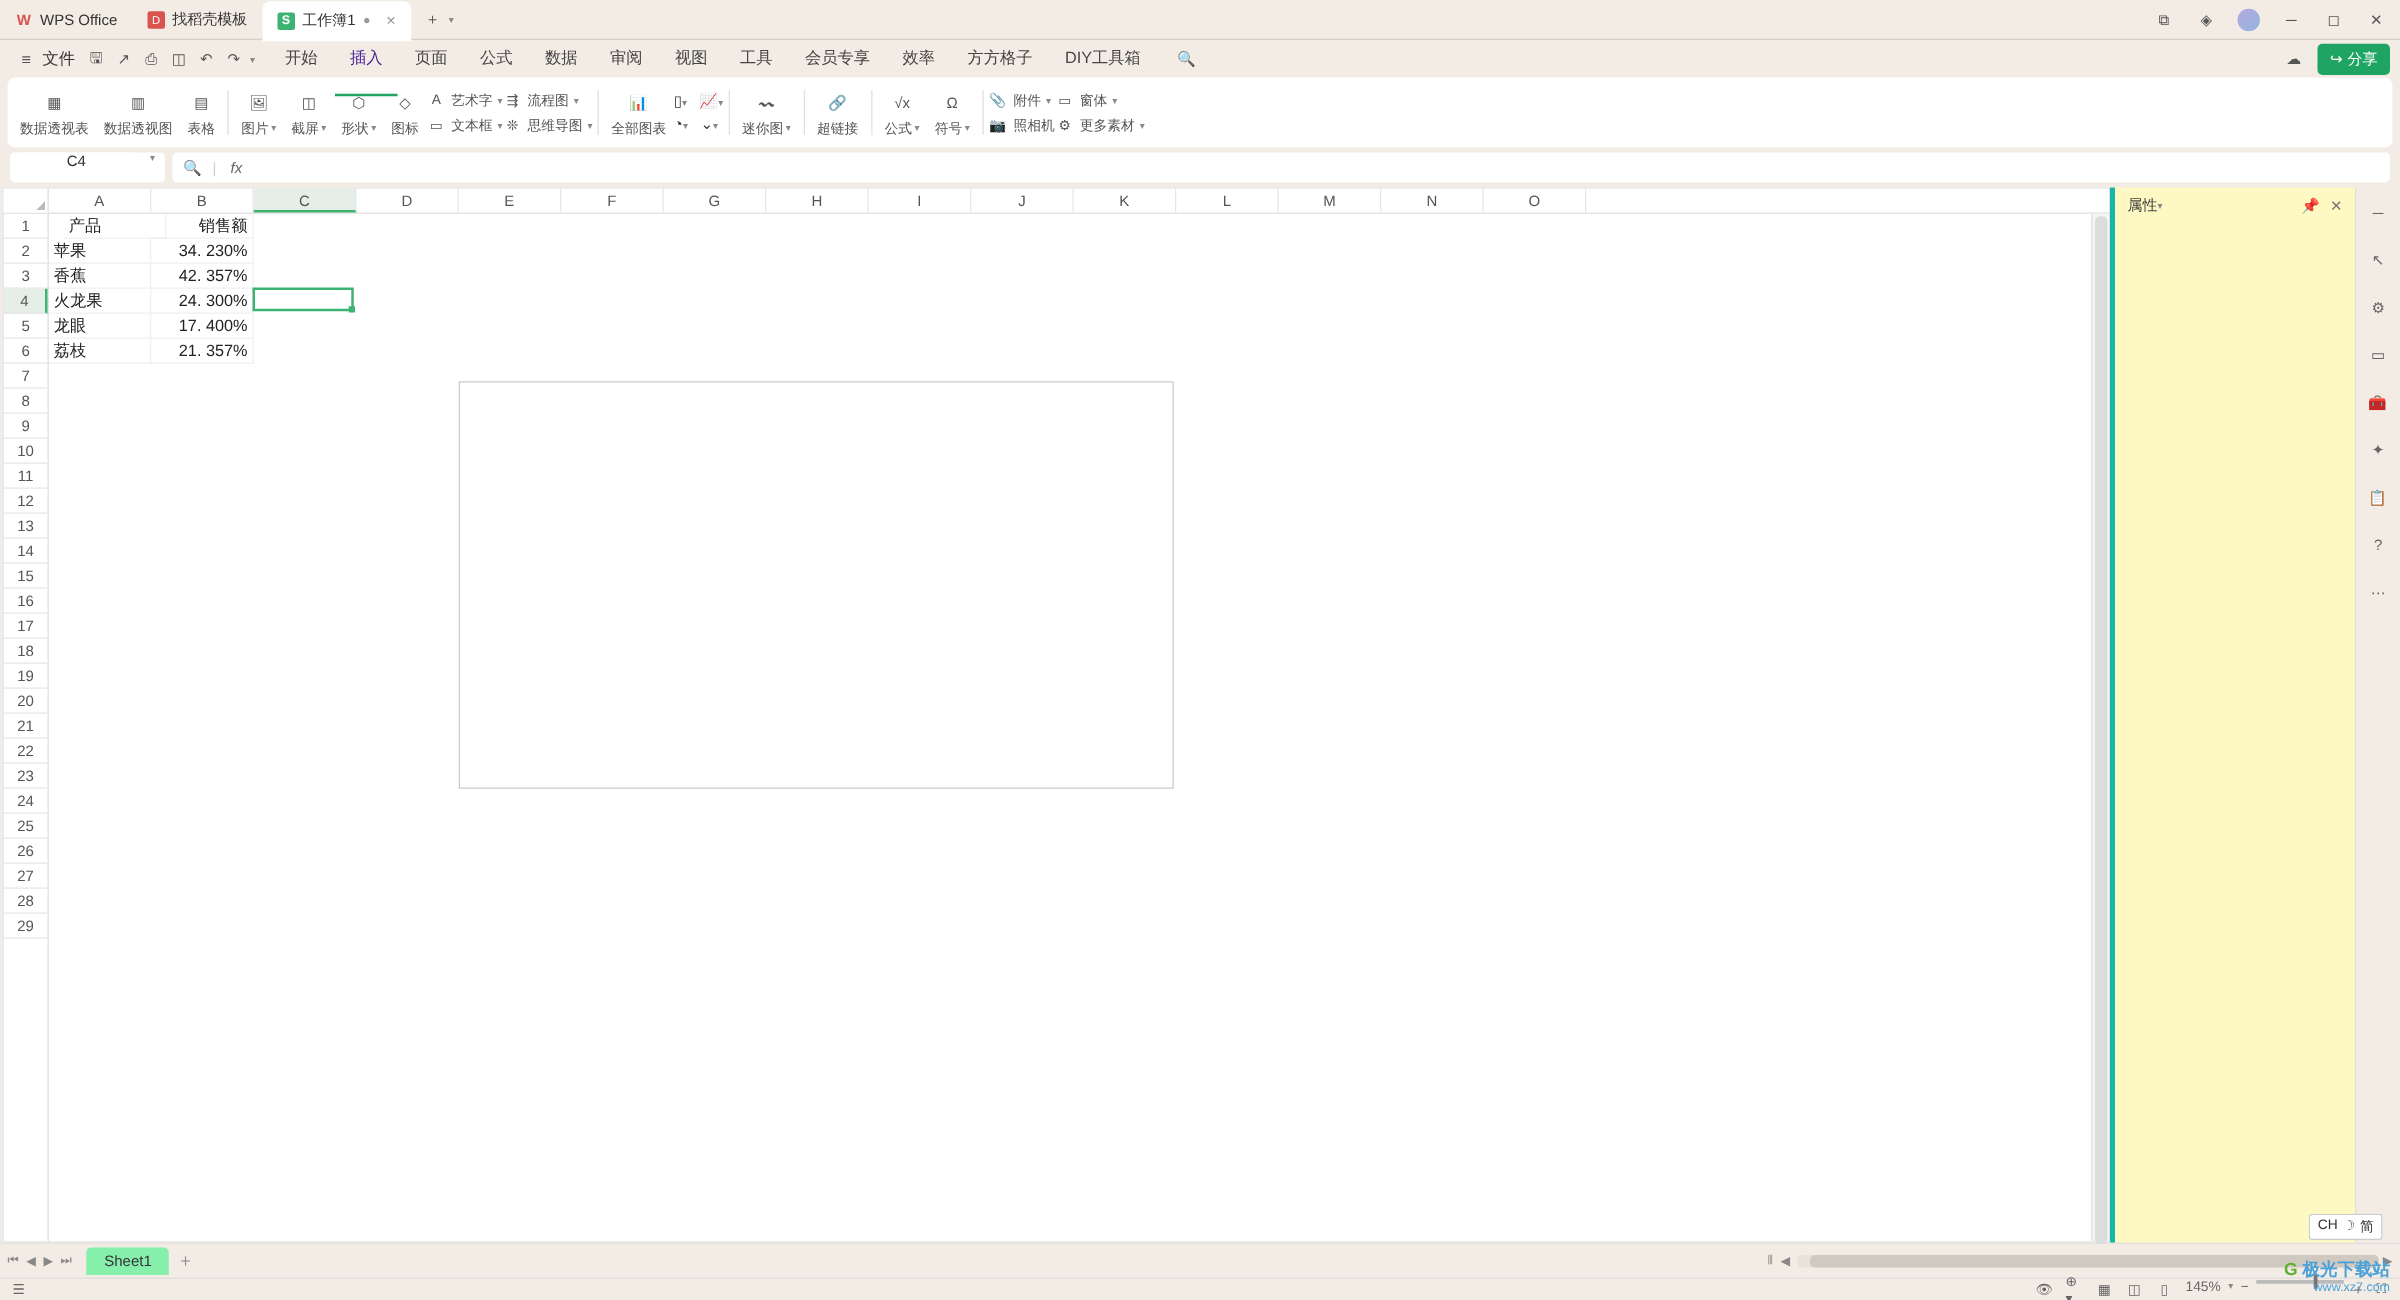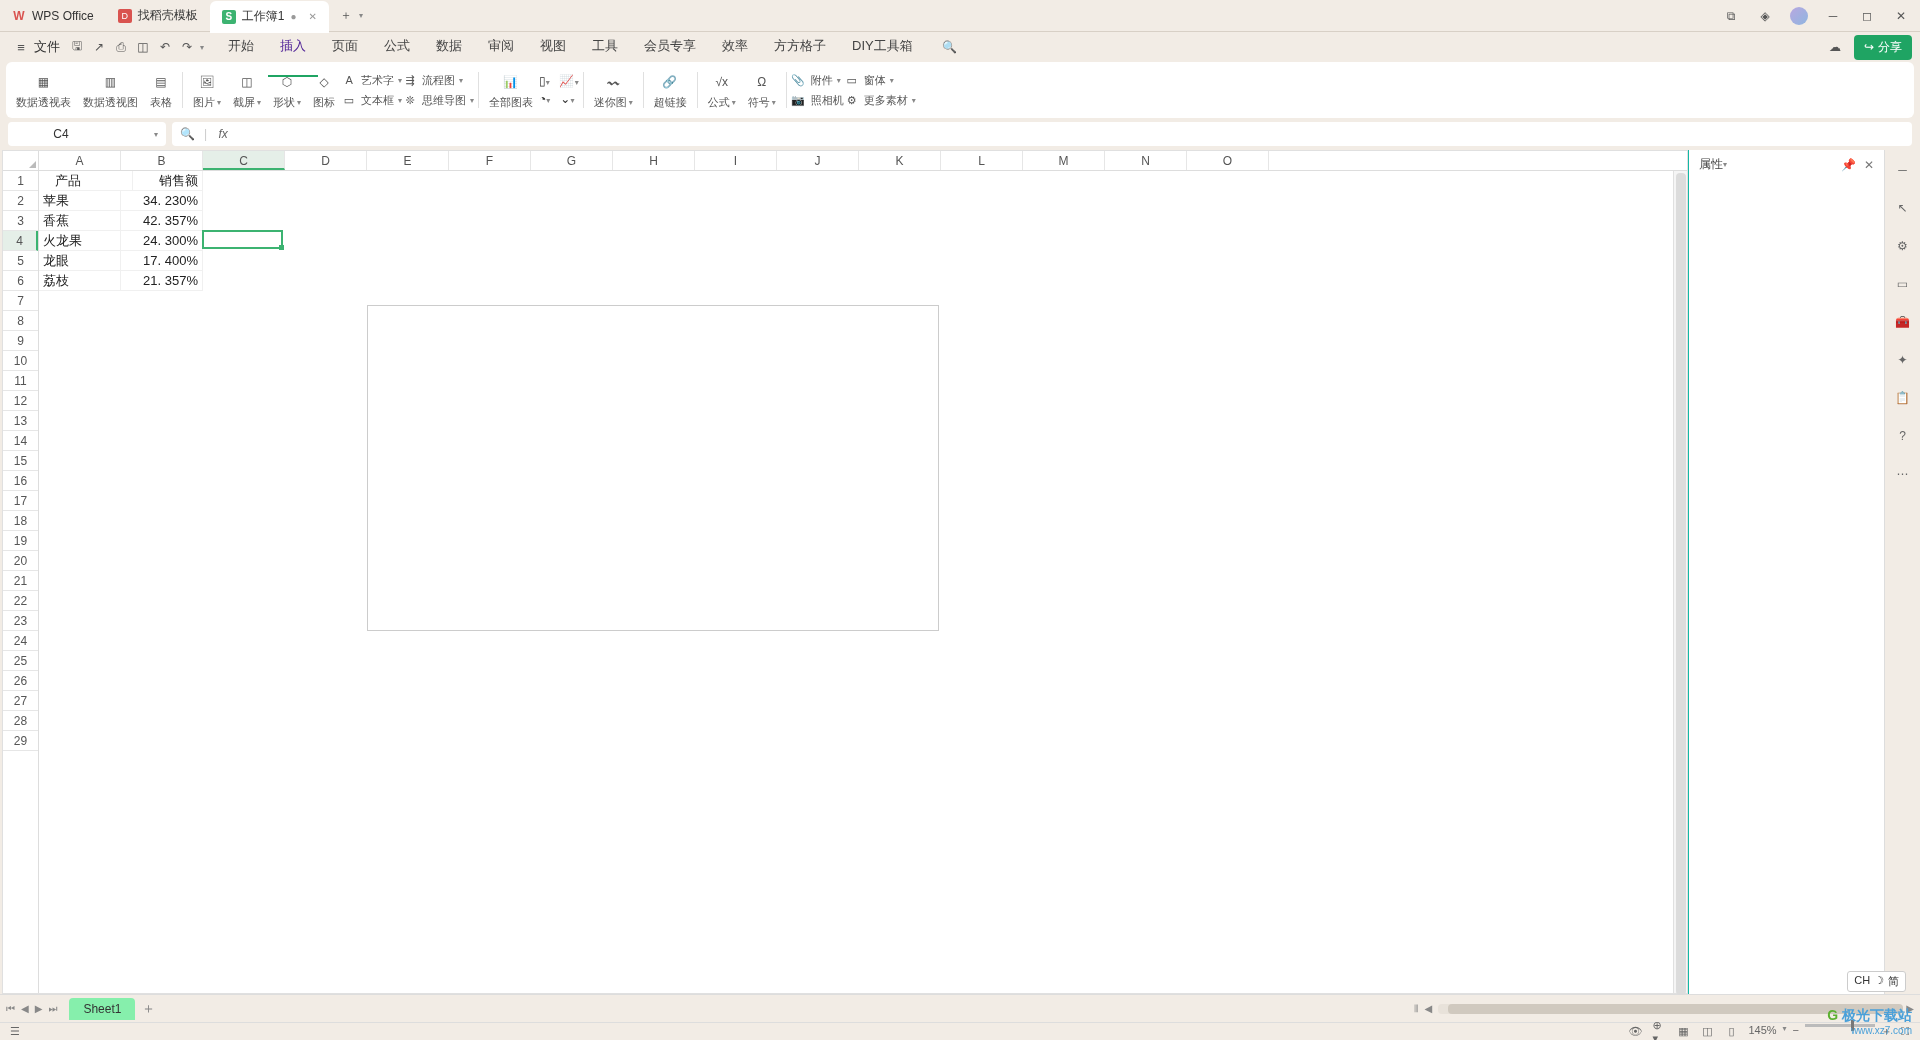--- a/index.html
+++ b/index.html
@@ -36,30 +36,30 @@
 .ribbon-big .ri-label { font-size:11px; color:#555; white-space:nowrap; display:flex; align-items:center; gap:2px;}
 .ribbon-sep { width:1px; height:36px; background:#e0e0e0; margin:0 4px;}
 .ribbon-row { display:flex; gap:10px; align-items:center;}
 .ribbon-col { display:flex; flex-direction:column; gap:4px; justify-content:center;}
 .ribbon-small { display:flex; align-items:center; gap:4px; color:#555; font-size:11px; white-space:nowrap;}
 .ribbon-small .rs-icon { width:16px; height:16px; display:inline-flex; align-items:center; justify-content:center; color:#555;}
 .drop { font-size:8px; color:#888; }
 
 
 .fb-row { display:flex; align-items:center; padding:4px 8px 4px 8px; gap:6px;}
-.name-box { background:#fff; border-radius:4px; display:flex; align-items:center; width:158px; height:24px; padding:0 8px; }
+.name-box { background:#fff; border-radius:4px; display:flex; align-items:flex-start; width:124px; height:24px; padding:0 8px; }
 .name-box input { border:none; width:90px; text-align:center; font-size:12px; outline:none; color:#333;}
 .fx-area { background:#fff; border-radius:4px; flex:1; height:24px; display:flex; align-items:center; padding:0 8px; gap:8px; color:#666;}
 .fx-area .fb-icon { width:16px; height:16px; display:inline-flex; align-items:center; justify-content:center;}
 .fb-sep { color:#ccc; }
 
 
 .content { display:flex; height: calc(100vh - 32px - 30px - 56px - 32px - 28px - 18px);}
 .grid-area { flex:1; background:#fff; position:relative; border:1px solid #e0e0e0; margin-left:2px;}
-.right-panel { width:196px; border-left:1px solid #14b8a6; background:#ffffff; position:relative; }
+.right-panel { width:196px; border-left:4px solid #14b8a6; background:#fef9c3; position:relative; }
 .props-header { display:flex; align-items:center; padding:6px 10px; font-size:12px; color:#444;}
 .props-header .phc { margin-left:auto; display:flex; gap:8px; color:#777;}
 .rail { width:36px; border-left:1px solid #ddd; background:#f2ece5; display:flex; flex-direction:column; align-items:center; gap:18px; padding-top:10px;}
 .rail-icon { width:20px; height:20px; color:#666; display:flex; align-items:center; justify-content:center;}
 
 
 .col-headers { display:flex; height:20px; border-bottom:1px solid #ddd; background:#fff;}
 .corner { width:36px; border-right:1px solid #ddd; background:#fff; position:relative;}
 .corner::after { content:""; position:absolute; right:2px; bottom:2px; width:0; height:0; border-left:7px solid transparent; border-bottom:7px solid #bbb;}
 .col-h { width:82px; border-right:1px solid #e6e6e6; text-align:center; line-height:20px; color:#555; font-size:12px;}

